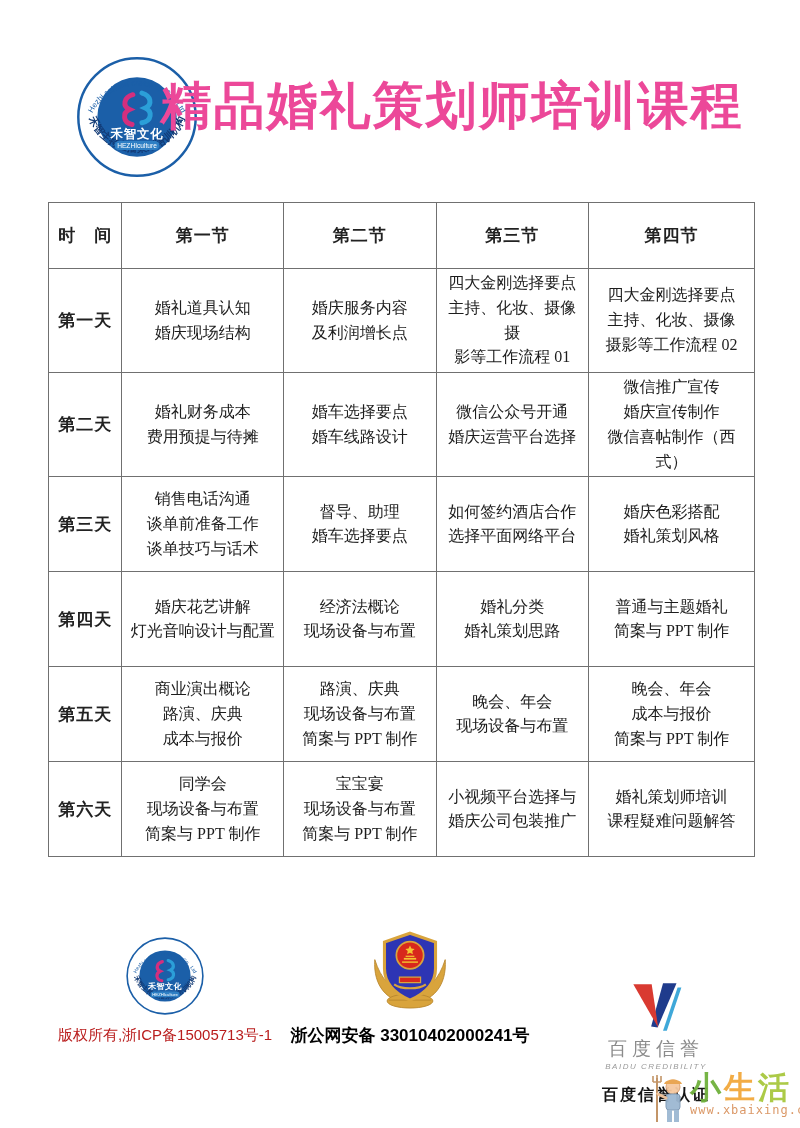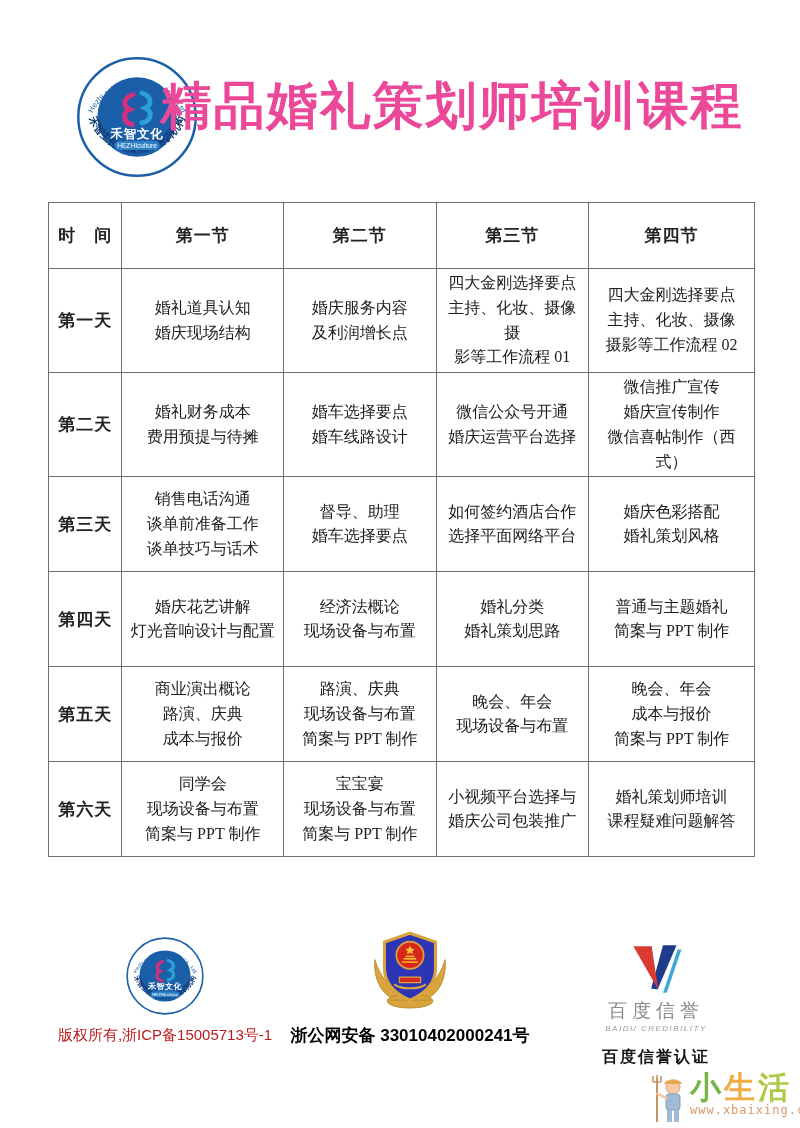--- a/index.html
+++ b/index.html
@@ -43,21 +43,21 @@
   }
   .schedule thead th { height: 66px; font-size: 17px; font-weight: 600; letter-spacing: 1px; }
   .schedule tbody td { height: 95px; }
   .day-cell { font-size: 17px; font-weight: 600; letter-spacing: 1px; }
   .lesson-cell { font-size: 16px; line-height: 1.55; white-space: pre-line; color: #1d1d1d; }
 
   
   .footer-block { position: absolute; display: flex; flex-direction: column; align-items: center; }
   .fb-hezhi { left: 72px;  top: 936px; width: 186px; }
   .fb-police { left: 300px; top: 926px; width: 220px; }
-  .fb-baidu { left: 568px; top: 942px; width: 176px; }
+  .fb-baidu { left: 568px; top: 980px; width: 176px; }
   .hezhi-footer-logo { width: 80px; height: 80px; }
   .police-badge { width: 88px; height: 84px; }
   .baidu-v { width: 58px; height: 54px; }
   .icp-caption {
     margin-top: 10px; font-family: "Liberation Sans", "DejaVu Sans", sans-serif;
     font-size: 15px; color: #b91c1c; white-space: nowrap;
   }
   .police-caption {
     margin-top: 14px; font-family: "Liberation Sans", "DejaVu Sans", sans-serif;
     font-size: 17px; font-weight: 700; color: #000; white-space: nowrap; text-align: center;

